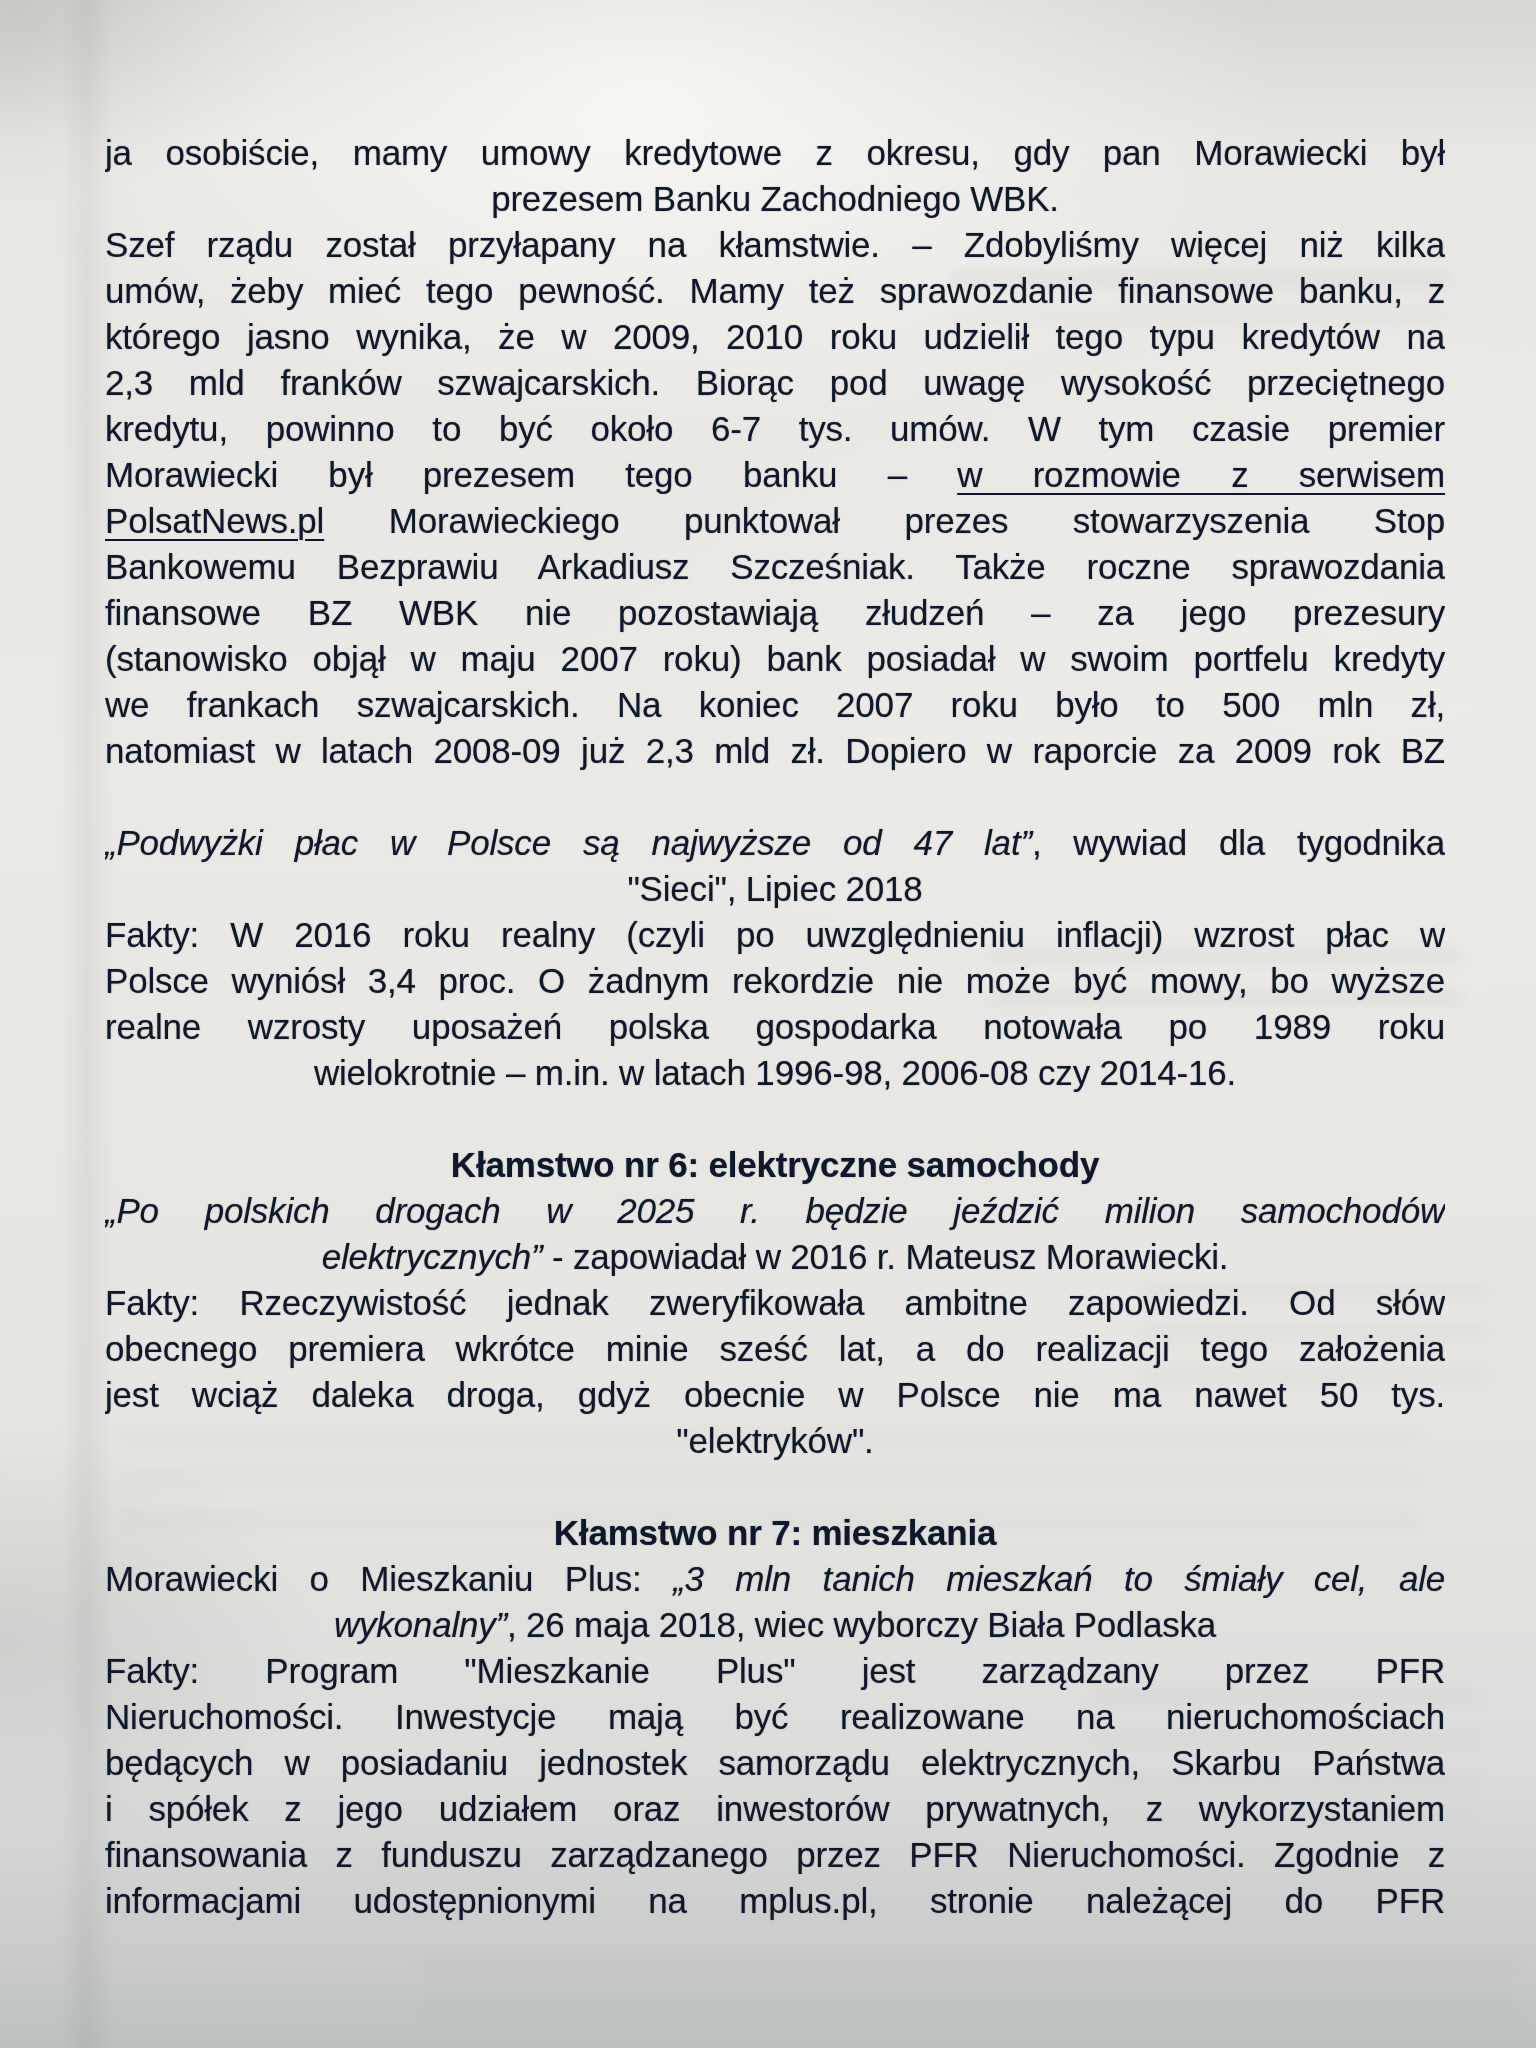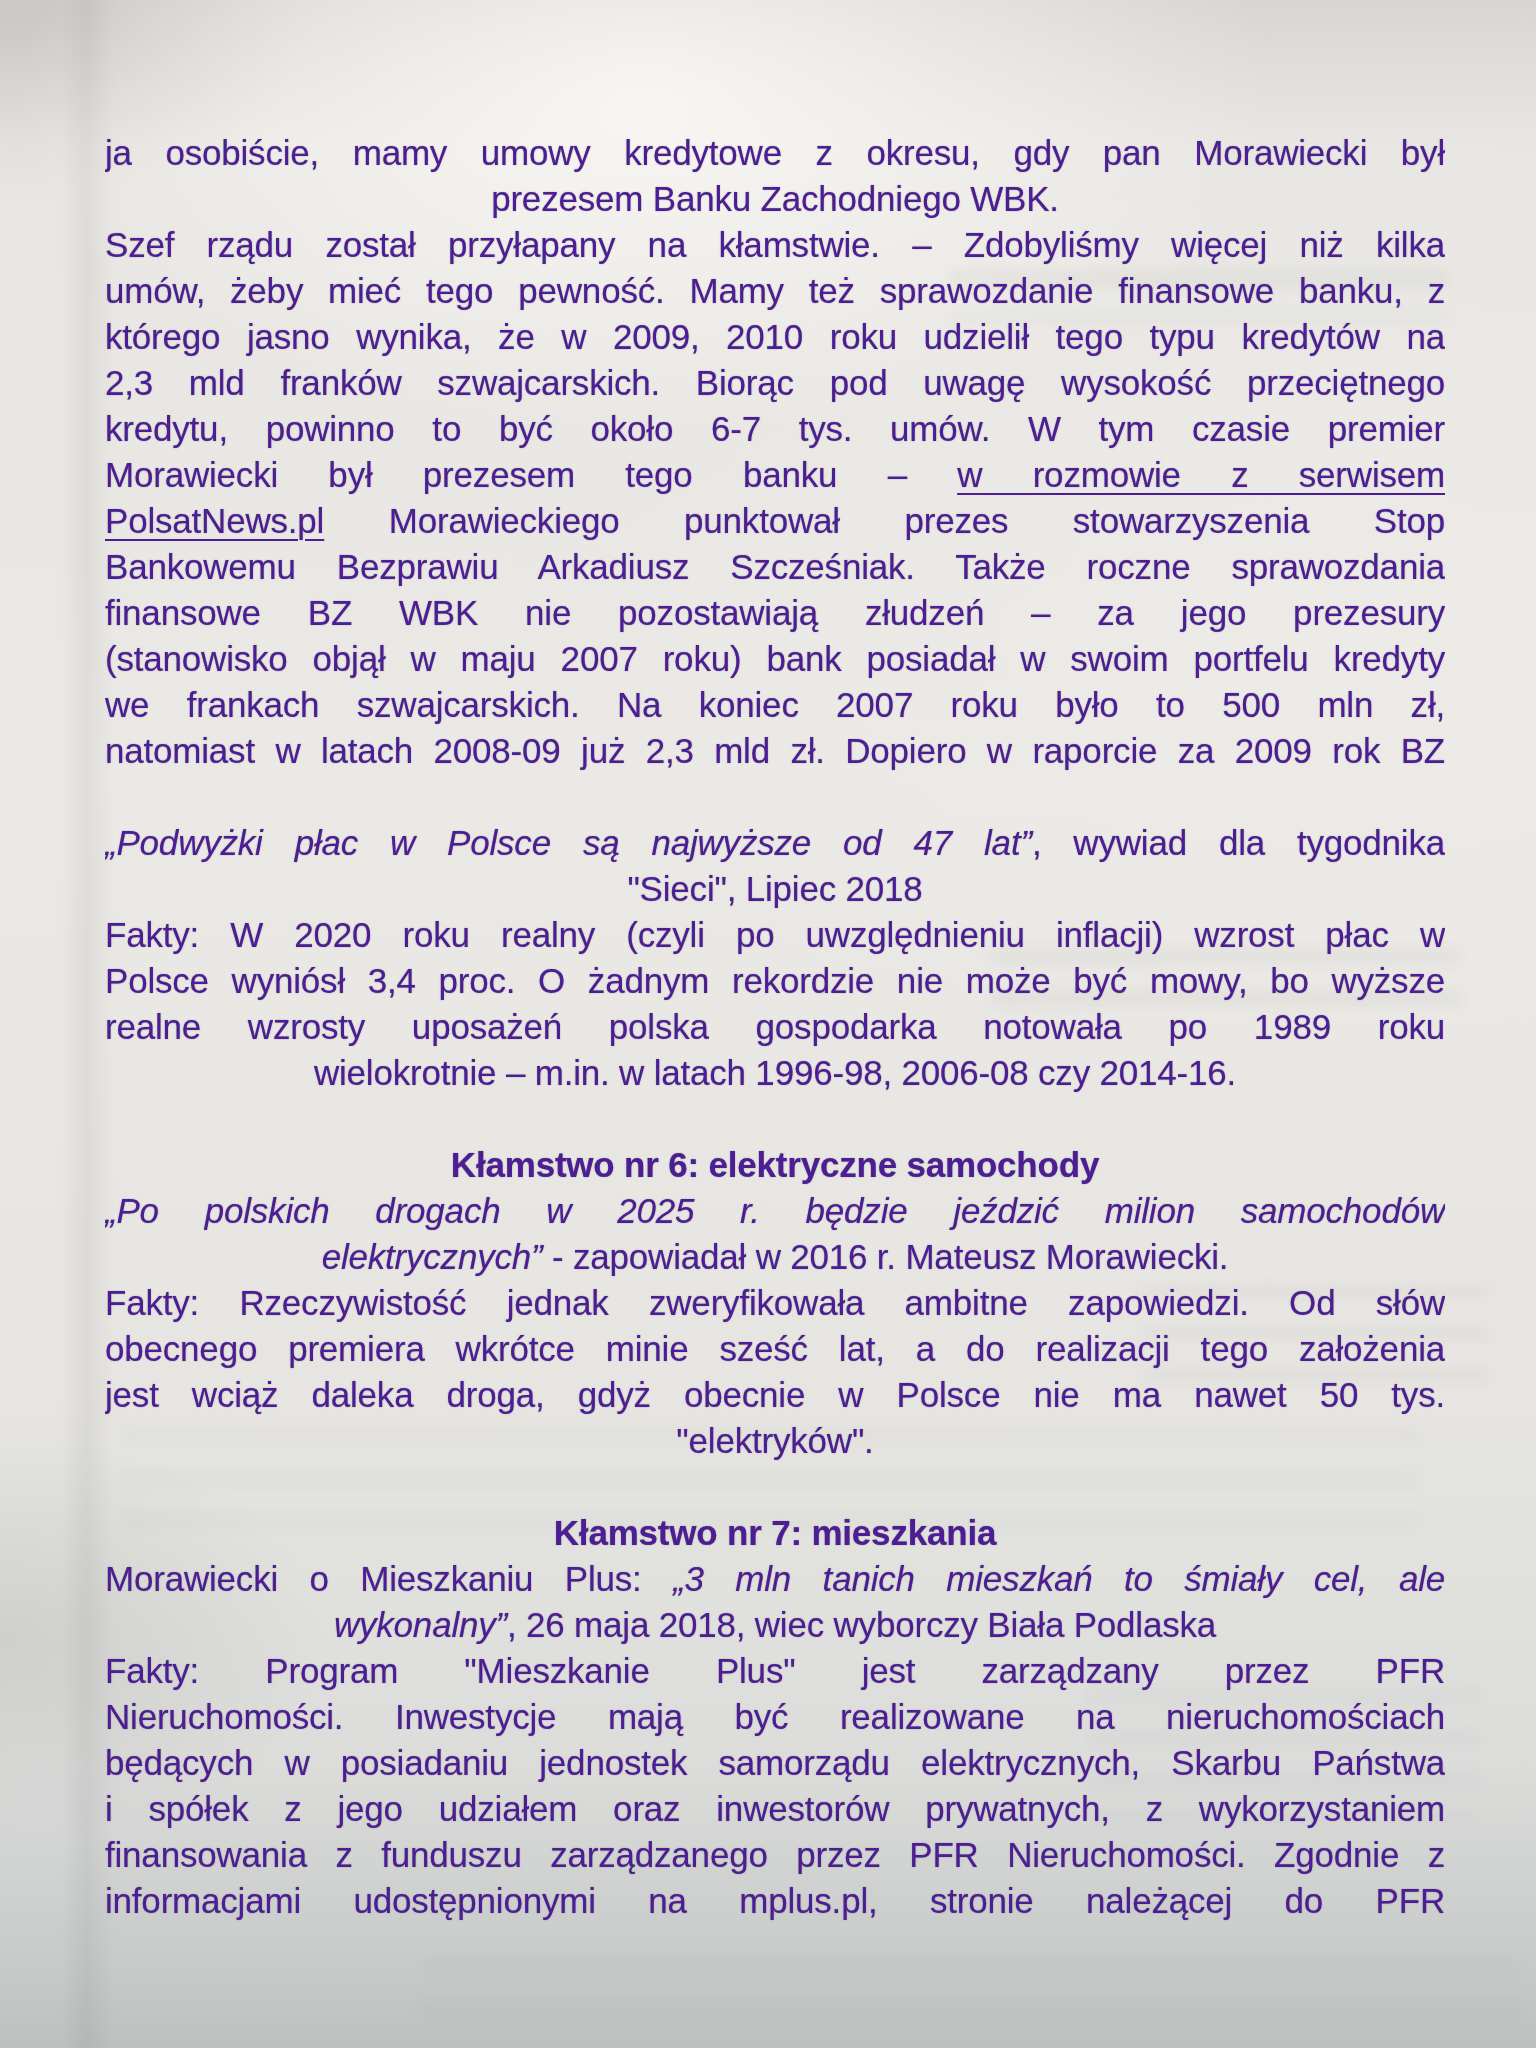--- a/index.html
+++ b/index.html
@@ -23,21 +23,21 @@
     position:absolute;
     filter:blur(7px);
     pointer-events:none;
   }
   .g-lines{
     background:repeating-linear-gradient(180deg, rgba(70,72,80,.55) 0 13px, rgba(70,72,80,0) 13px 42px);
   }
   .text-block{
     position:absolute;
     left:105px;top:130px;width:1340px;
-    color:#4c1d95;
+    color:#0f172a;
     font-size:35px;
     letter-spacing:-0.2px;
     text-shadow:0 0 1.2px rgba(45,45,45,.55);
   }
   .line{
     height:46px;
     line-height:46px;
     overflow:hidden;
     white-space:normal;
     text-align:center;
@@ -73,21 +73,21 @@
       <div class="line just"><span>Morawiecki był prezesem tego banku – </span><span class="ul">w rozmowie z serwisem</span><span class="fill"></span></div>
       <div class="line just"><span class="ul">PolsatNews.pl</span><span> Morawieckiego punktował prezes stowarzyszenia Stop</span><span class="fill"></span></div>
       <div class="line just"><span>Bankowemu Bezprawiu Arkadiusz Szcześniak. Także roczne sprawozdania</span><span class="fill"></span></div>
       <div class="line just"><span>finansowe BZ WBK nie pozostawiają złudzeń – za jego prezesury</span><span class="fill"></span></div>
       <div class="line just"><span>(stanowisko objął w maju 2007 roku) bank posiadał w swoim portfelu kredyty</span><span class="fill"></span></div>
       <div class="line just"><span>we frankach szwajcarskich. Na koniec 2007 roku było to 500 mln zł,</span><span class="fill"></span></div>
       <div class="line just"><span>natomiast w latach 2008-09 już 2,3 mld zł. Dopiero w raporcie za 2009 rok BZ</span><span class="fill"></span></div>
       <div class="gap"></div>
       <div class="line just"><span class="it">„Podwyżki płac w Polsce są najwyższe od 47 lat”</span><span>, wywiad dla tygodnika</span><span class="fill"></span></div>
       <div class="line"><span>"Sieci", Lipiec 2018</span></div>
-      <div class="line just"><span>Fakty: W 2020 roku realny (czyli po uwzględnieniu inflacji) wzrost płac w</span><span class="fill"></span></div>
+      <div class="line just"><span>Fakty: W 2016 roku realny (czyli po uwzględnieniu inflacji) wzrost płac w</span><span class="fill"></span></div>
       <div class="line just"><span>Polsce wyniósł 3,4 proc. O żadnym rekordzie nie może być mowy, bo wyższe</span><span class="fill"></span></div>
       <div class="line just"><span>realne wzrosty uposażeń polska gospodarka notowała po 1989 roku</span><span class="fill"></span></div>
       <div class="line"><span>wielokrotnie – m.in. w latach 1996-98, 2006-08 czy 2014-16.</span></div>
       <div class="gap"></div>
       <div class="line heading"><span style="font-weight: 700;">Kłamstwo nr 6: elektryczne samochody</span></div>
       <div class="line just"><span class="it">„Po polskich drogach w 2025 r. będzie jeździć milion samochodów</span><span class="fill"></span></div>
       <div class="line"><span class="it">elektrycznych”</span><span> - zapowiadał w 2016 r. Mateusz Morawiecki.</span></div>
       <div class="line just"><span>Fakty: Rzeczywistość jednak zweryfikowała ambitne zapowiedzi. Od słów</span><span class="fill"></span></div>
       <div class="line just"><span>obecnego premiera wkrótce minie sześć lat, a do realizacji tego założenia</span><span class="fill"></span></div>
       <div class="line just"><span>jest wciąż daleka droga, gdyż obecnie w Polsce nie ma nawet 50 tys.</span><span class="fill"></span></div>

